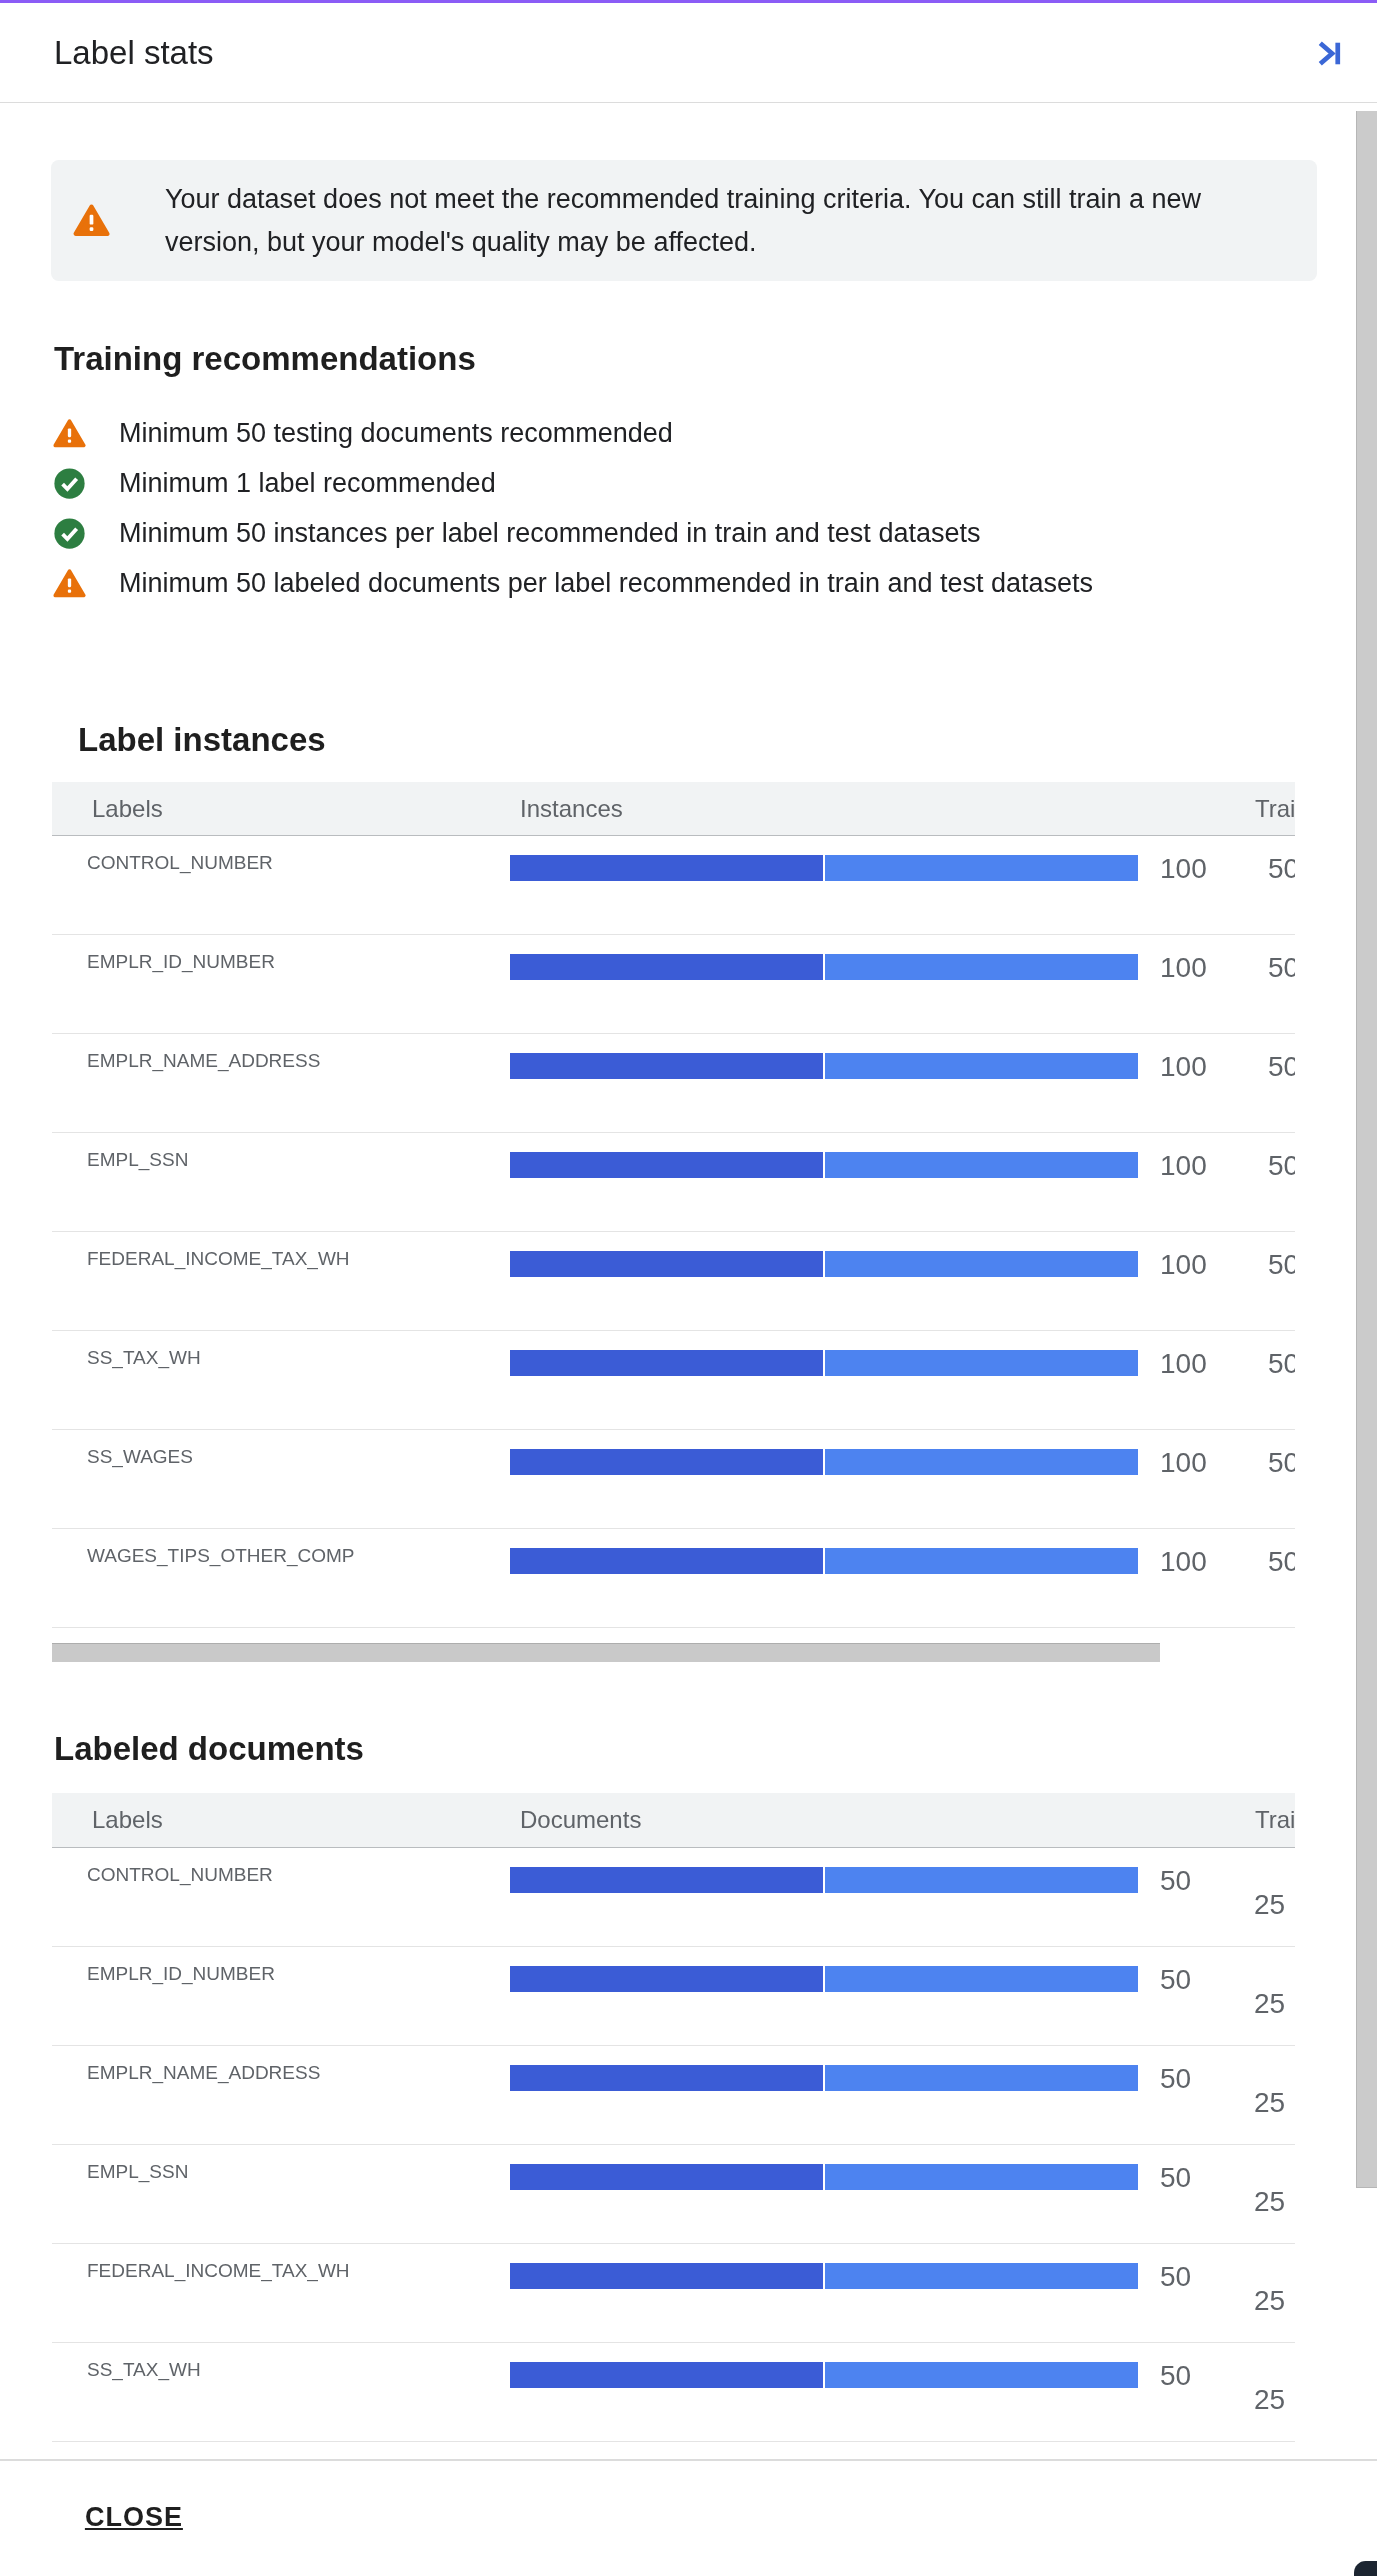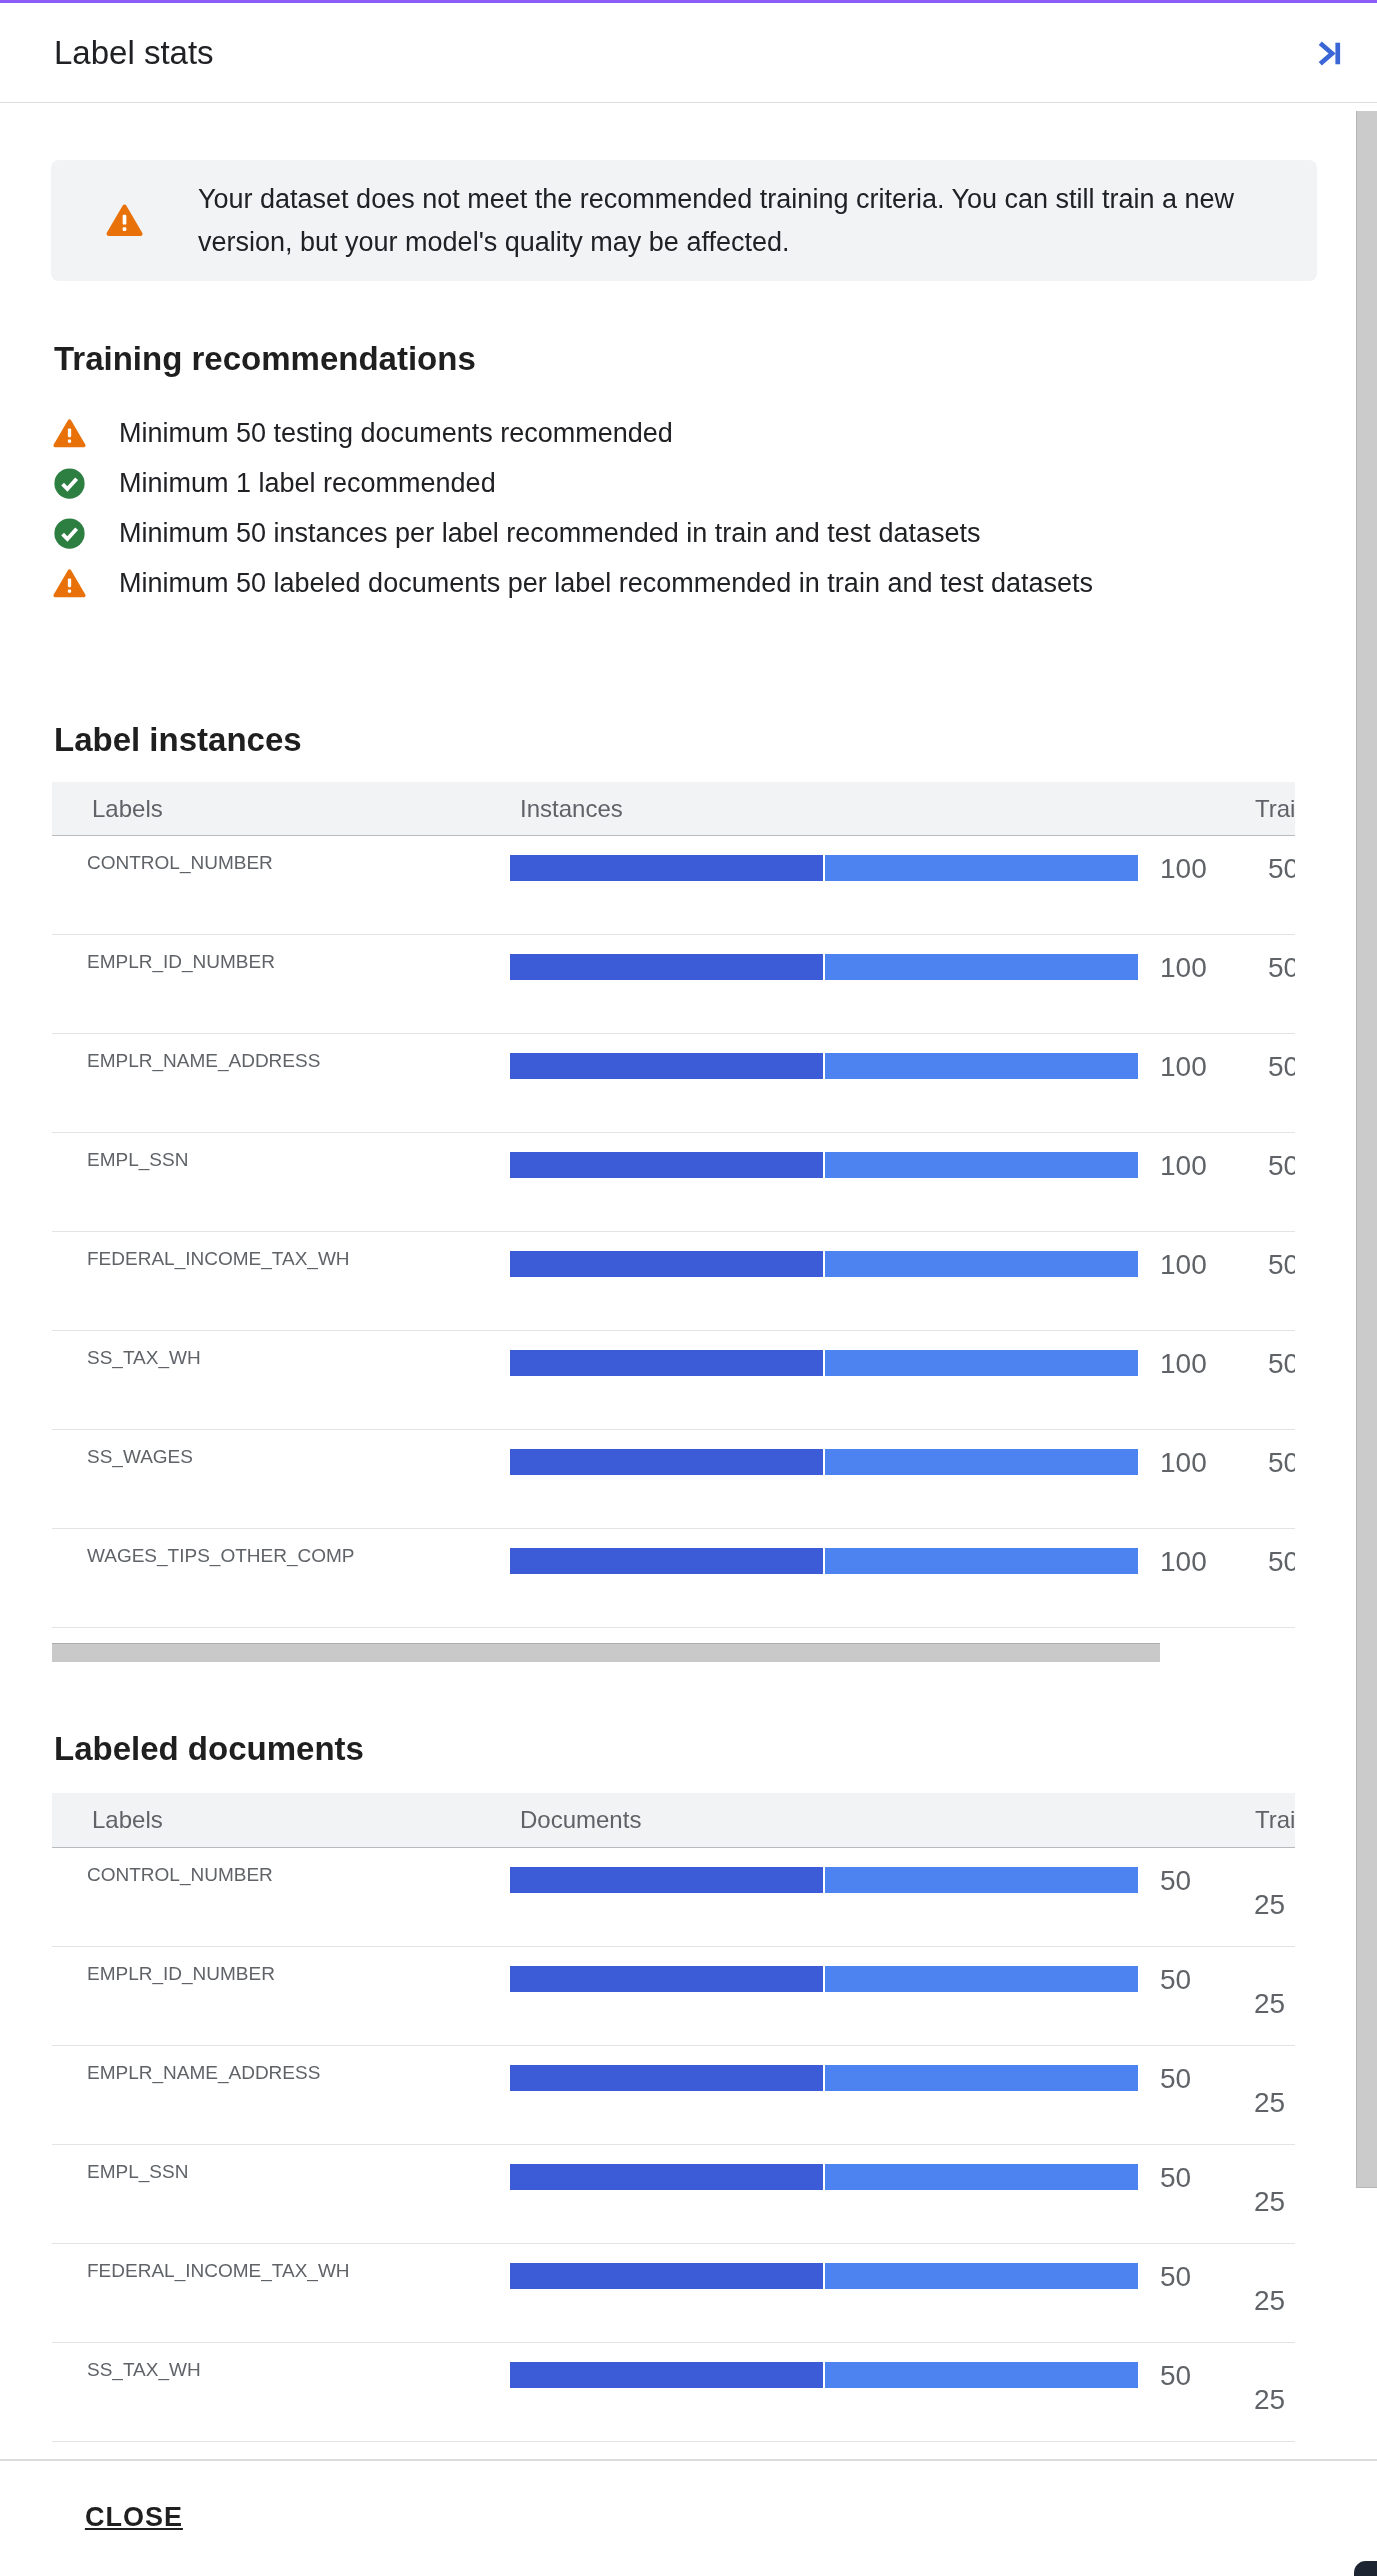--- a/index.html
+++ b/index.html
@@ -8,27 +8,27 @@
     position:relative;width:1378px;height:2576px;overflow:hidden;background:#fff;
     font-family:"Liberation Sans", sans-serif;color:#202124;border-top:3px solid #8b5cf6;
   }
   
   .hdr{position:absolute;left:0;top:0;width:1378px;height:100px;background:#fff;border-bottom:1.9px solid #dcdcdc;}
   .hdr-title{position:absolute;left:54px;top:0;line-height:100px;font-size:33px;color:#202124;}
   .hdr-btn{position:absolute;right:27px;top:27px;width:46px;height:46px;border:none;background:transparent;padding:0;cursor:pointer;}
   .hdr-btn svg{display:block;margin:auto;}
   
   .banner{position:absolute;left:51px;top:157px;width:1266px;height:121px;background:#f1f3f4;border-radius:7.7px;
-          display:flex;align-items:center;padding-left:55px;}
+          display:flex;align-items:center;padding-left:22px;}
   .banner-icon{flex:0 0 37px;height:37px;}
   .banner-text{margin-left:55px;width:1132px;font-size:27px;line-height:43px;color:#202124;}
   
   .section-h{position:absolute;left:54px;font-size:33px;font-weight:700;color:#1f1f1f;line-height:42px;}
   .h-training{top:335px;}
-  .h-instances{top:716px;}
+  .h-instances{top:716px;margin-left:24px;}
   .h-documents{top:1725px;}
   
   .rec-list{position:absolute;left:53px;top:405px;width:1252px;}
   .rec-item{height:50px;display:flex;align-items:center;}
   .rec-ic{width:33px;height:33px;flex:0 0 33px;}
   .rec-ic svg{display:block;}
   .rec-text{margin-left:33px;font-size:27px;color:#202124;}
   
   .stats-table{position:absolute;left:52px;width:1243px;overflow:hidden;background:#fff;}
   .t-instances{top:779px;height:850px;}

